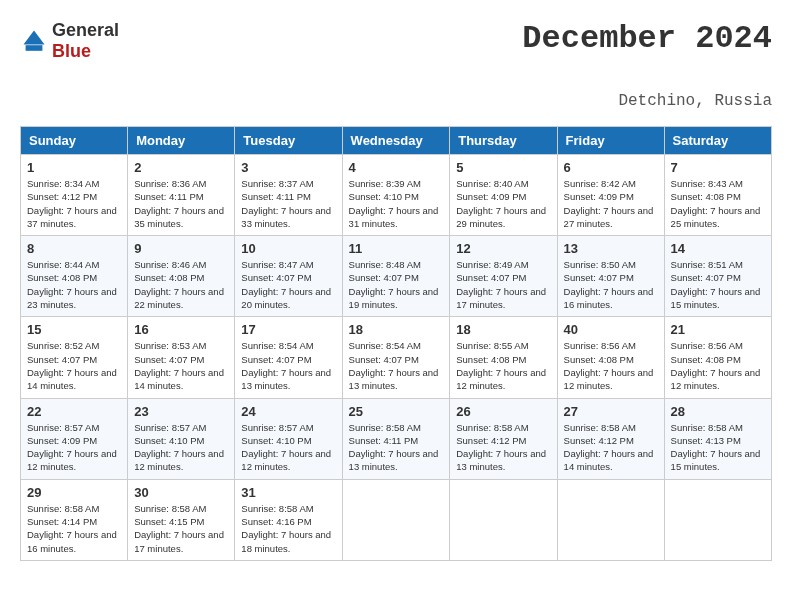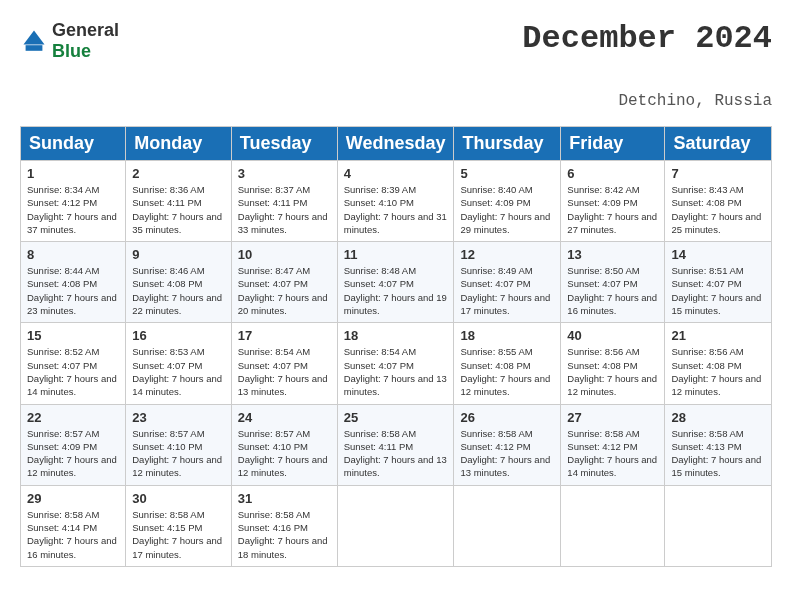--- a/index.html
+++ b/index.html
@@ -22,21 +22,21 @@
       gap: 4px;
     }
     .logo-text-general {
       font-size: 18px;
       font-weight: bold;
       color: #333;
     }
     .logo-text-blue {
       font-size: 18px;
       font-weight: bold;
-      color: #15803d;
+      color: #b91c1c;
     }
     .logo-icon {
       width: 28px;
       height: 28px;
     }
     .title-area {
       text-align: right;
       font-family: Liberation Mono, monospace;
     }
     .month-title {
@@ -50,21 +50,21 @@
       margin-top: 35px;
     }
     .calendar {
       width: 100%;
       border-collapse: collapse;
       border: 1px solid #ccc;
     }
     .calendar th {
       background-color: #1a6fb5;
       color: #fff;
-      font-size: 18px;
+      font-size: 13px;
       font-weight: bold;
       padding: 6px 8px;
       text-align: left;
       border: 1px solid #ccc;
     }
     .calendar td {
       vertical-align: top;
       border: 1px solid #ccc;
       padding: 5px 6px;
       font-size: 10px;

